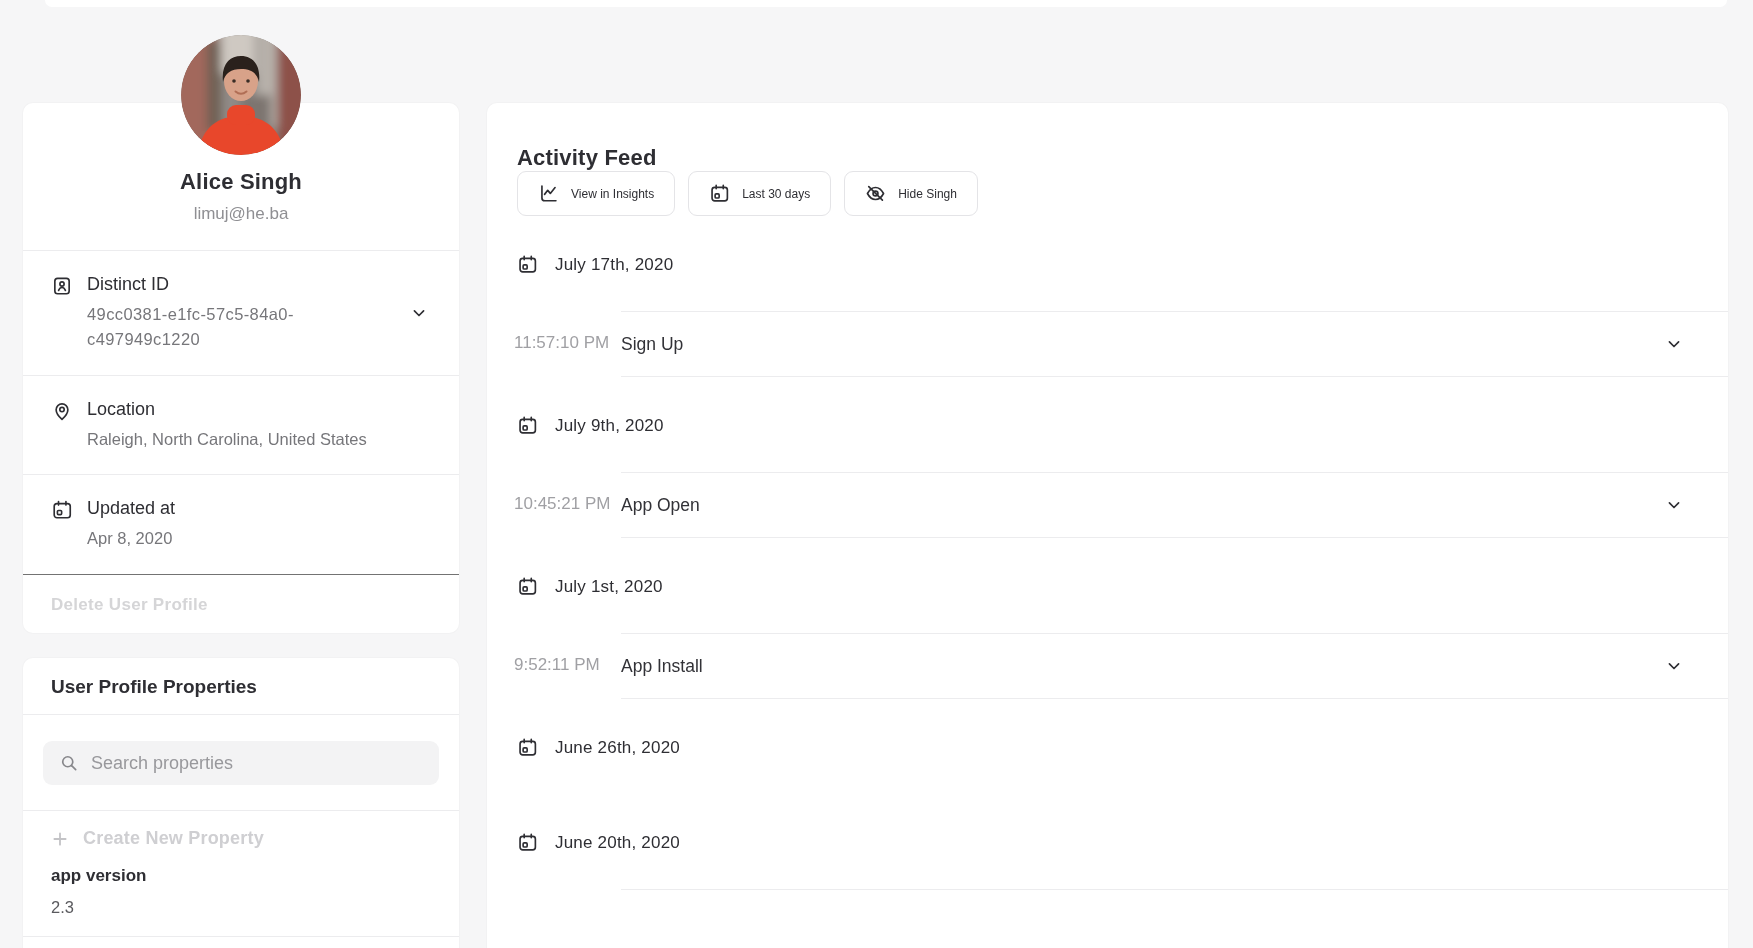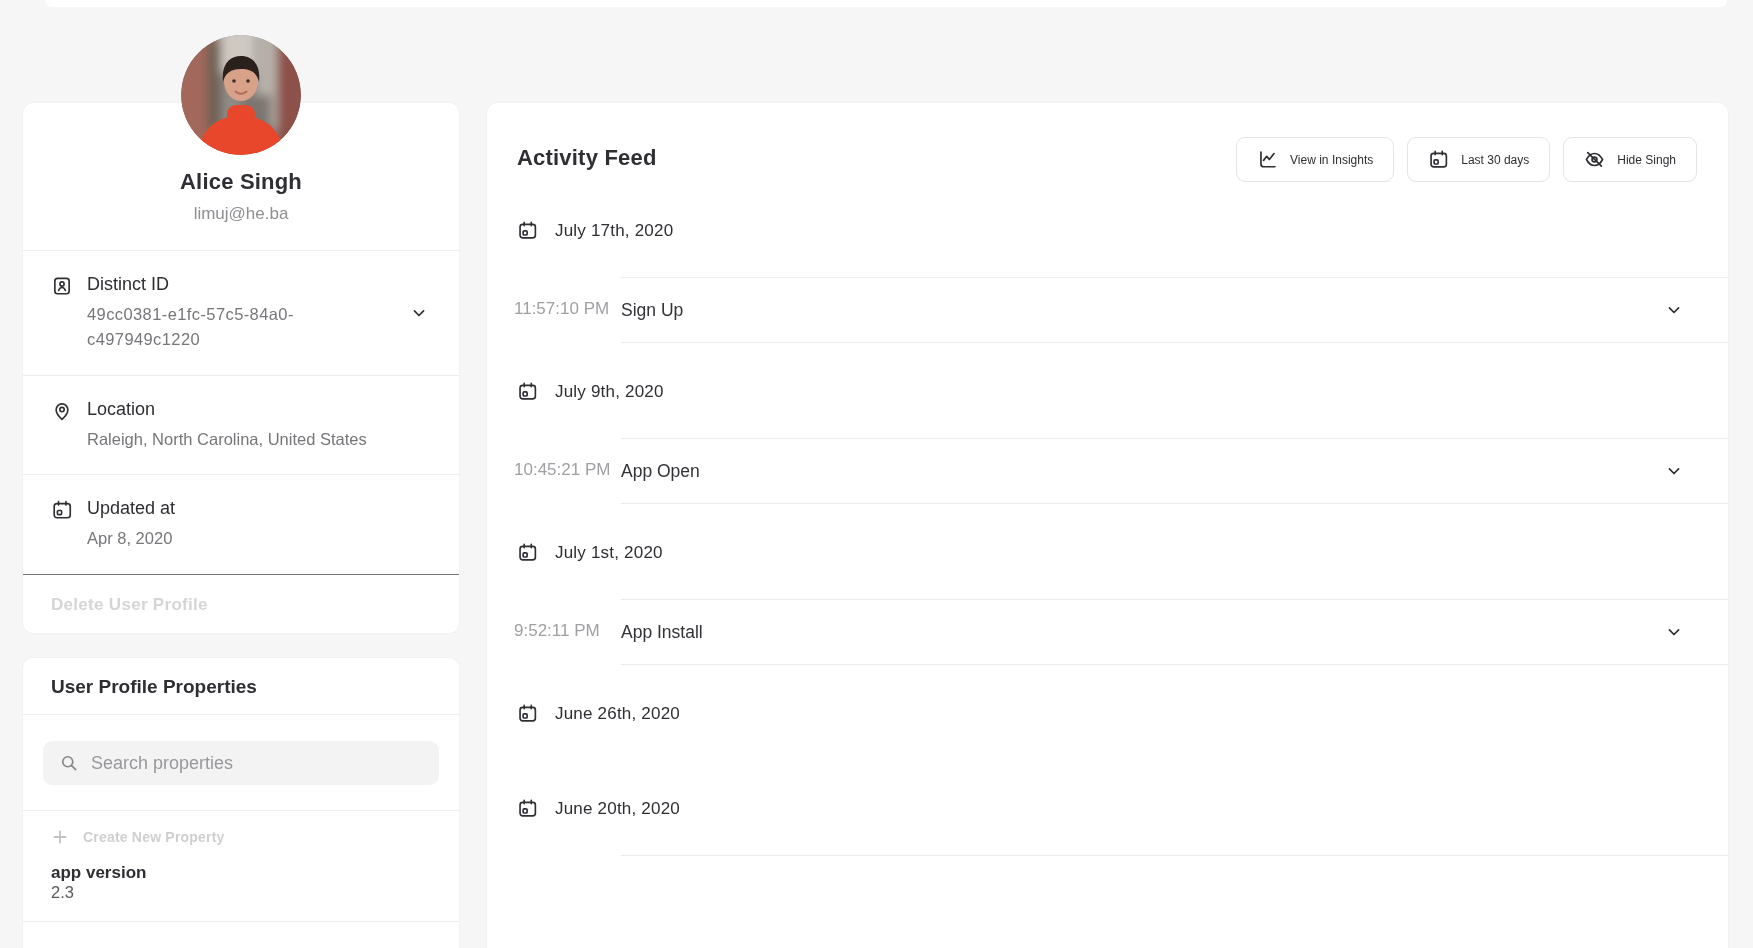--- a/index.html
+++ b/index.html
@@ -35,29 +35,29 @@
   .delete-btn { background:none; border:none; font-family:inherit; font-size:17px; font-weight:bold; color:#d5d5d7; letter-spacing:.3px; cursor:pointer; }
 
   .props-card { margin-top:25px; height:340px; overflow:hidden; }
   .props-header { padding:16px 28px 14px; font-size:19px; font-weight:bold; border-bottom:1px solid #ececee; line-height:26px; }
   .search-block { padding:26px 20px 25px; border-bottom:1px solid #ececee; }
   .search-box { display:flex; align-items:center; gap:12px; background:#f3f3f4; border-radius:9px; height:44px; padding:0 16px; }
   .search-ic { width:20px; height:20px; color:#87878b; flex:none; }
   .search-input { border:none; outline:none; background:transparent; font-family:inherit; font-size:18px; color:#2e2e33; width:100%; }
   .search-input::placeholder { color:#98989c; }
   .create-row { padding:17px 28px 3px; }
-  .create-btn { background:none; border:none; display:flex; align-items:center; gap:14px; font-family:inherit; font-size:14px; font-weight:bold; color:#cfcfd2; letter-spacing:.2px; cursor:pointer; }
+  .create-btn { background:none; border:none; display:flex; align-items:center; gap:14px; font-family:inherit; font-size:18px; font-weight:bold; color:#cfcfd2; letter-spacing:.2px; cursor:pointer; }
   .plus-ic { width:18px; height:18px; color:#c3c3c6; }
   .prop-item { padding:14px 28px 19px; border-bottom:1px solid #ececee; }
   .prop-name { font-size:17px; font-weight:bold; }
-  .prop-value { margin-top:0; font-size:16.5px; color:#5a5a5e; }
+  .prop-value { margin-top:12px; font-size:16.5px; color:#5a5a5e; }
 
   
   .feed-card { position:absolute; left:487px; top:103px; width:1241px; height:870px; border-radius:10px 10px 0 0; }
-  .feed-header { display:flex; align-items:flex-start; justify-content:space-between; padding:34px 31px 0 30px; }
+  .feed-header { display:flex; align-items:flex-start; justify-content:space-between; padding:34px 31px 0 30px;flex-direction:column; }
   .feed-title { font-size:22px; font-weight:bold; margin-top:8px; letter-spacing:.2px; }
   .feed-actions { display:flex; gap:13px; }
   .feed-btn { display:flex; align-items:center; gap:12px; height:45px; padding:0 20px; background:#fff;
     border:1px solid #e4e4e7; border-radius:9px; font-family:inherit; font-size:12px; font-weight:500; color:#2e2e33; cursor:pointer; }
   .btn-ic { width:21px; height:21px; color:#2e2e33; flex:none; }
 
   .date-row { display:flex; align-items:center; gap:17px; padding:38px 0 36px 30px; }
   .group:first-of-type .date-row { padding-top:28px; }
   .date-ic { width:21px; height:21px; color:#2e2e33; flex:none; }
   .date-label { font-size:17px; font-weight:normal; letter-spacing:.2px; }

